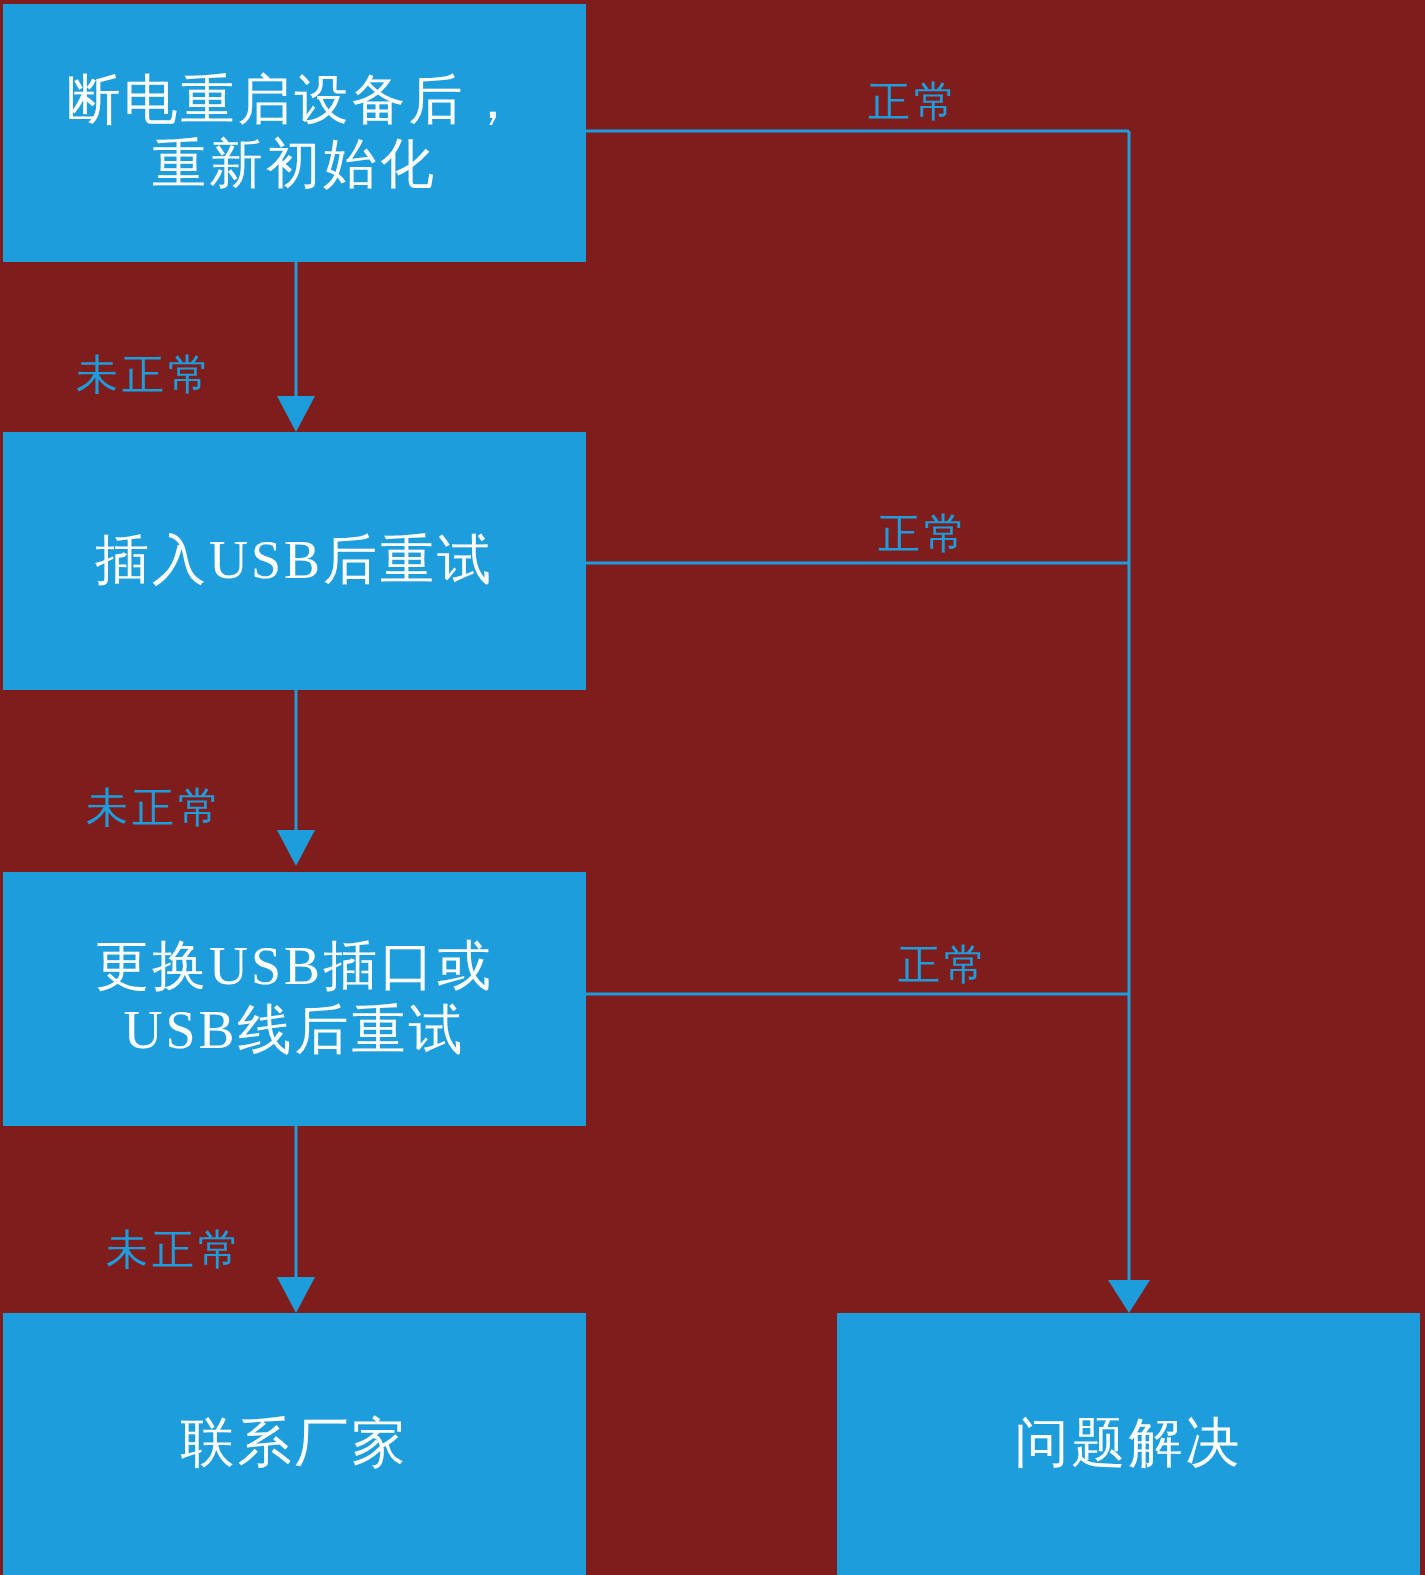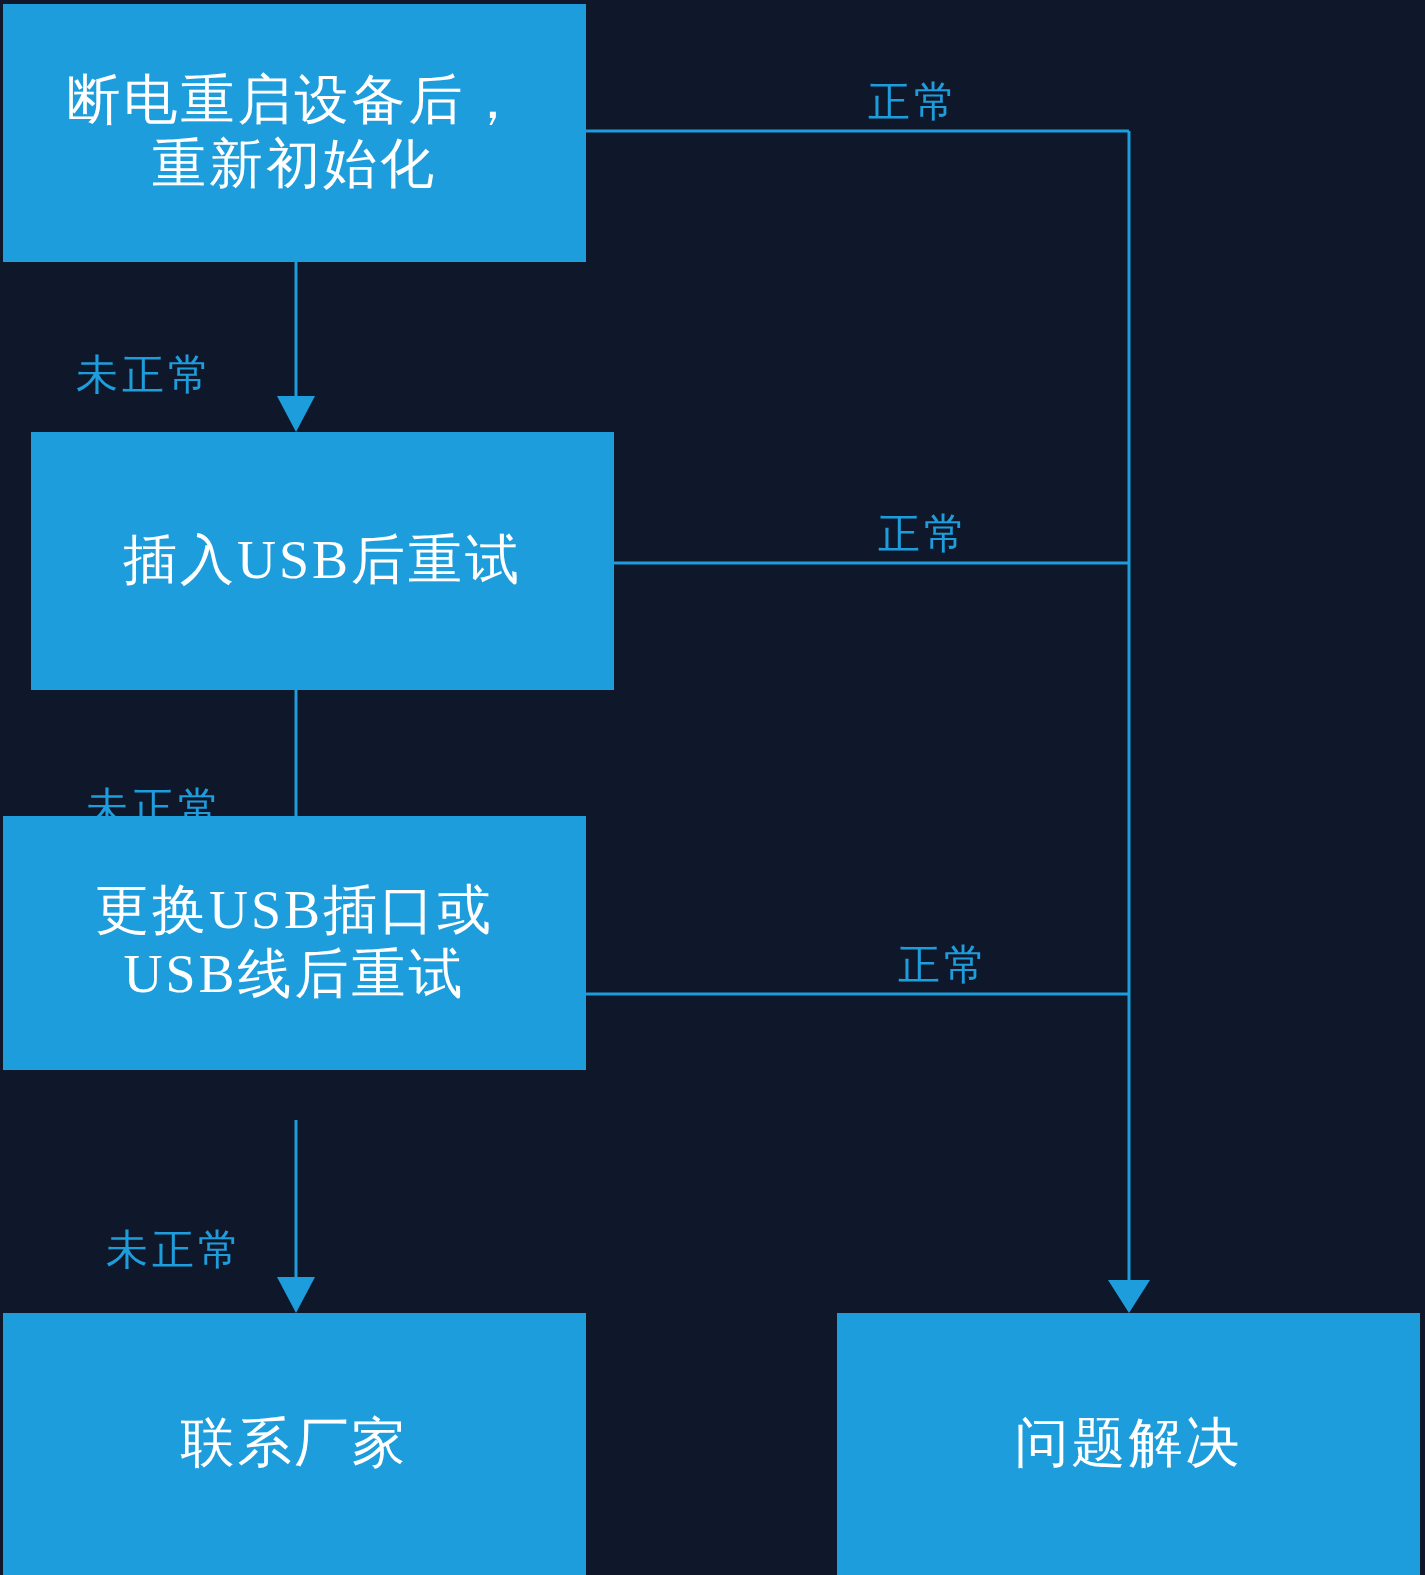--- a/index.html
+++ b/index.html
@@ -4,21 +4,21 @@
 <style>
   html, body {
     margin: 0;
     padding: 0;
     background: #ffffff;
   }
   #flow-root {
     position: relative;
     width: 1425px;
     height: 1575px;
-    background: #0f172a;
+    background: #7f1d1d;
     overflow: hidden;
     font-family: "Liberation Serif", "DejaVu Serif", serif;
   }
   .node {
     position: absolute;
     background: #1E9DDD;
     display: flex;
     align-items: center;
     justify-content: center;
     box-sizing: border-box;
@@ -46,22 +46,22 @@
   #edges {
     position: absolute;
     left: 0;
     top: 0;
     width: 1425px;
     height: 1575px;
     pointer-events: none;
   }
   
   #node-restart   { left: 3px;   top: 4px;    width: 583px; height: 258px; }
-  #node-usb-retry { left: 3px;   top: 432px;  width: 583px; height: 258px; margin-left: 28px; }
-  #node-usb-swap  { left: 3px;   top: 816px;  width: 583px; height: 254px; }
+  #node-usb-retry { left: 3px;   top: 432px;  width: 583px; height: 258px; }
+  #node-usb-swap  { left: 3px;   top: 872px;  width: 583px; height: 254px; }
   #node-contact   { left: 3px;   top: 1313px; width: 583px; height: 262px; }
   #node-resolved  { left: 837px; top: 1313px; width: 583px; height: 262px; }
 
   
   #lbl-normal-1   { left: 868px; top: 84px;  }
   #lbl-normal-2   { left: 878px; top: 516px; }
   #lbl-normal-3   { left: 898px; top: 947px; }
   #lbl-abnormal-1 { left: 76px;  top: 357px; }
   #lbl-abnormal-2 { left: 86px;  top: 790px; }
   #lbl-abnormal-3 { left: 106px; top: 1232px; }

